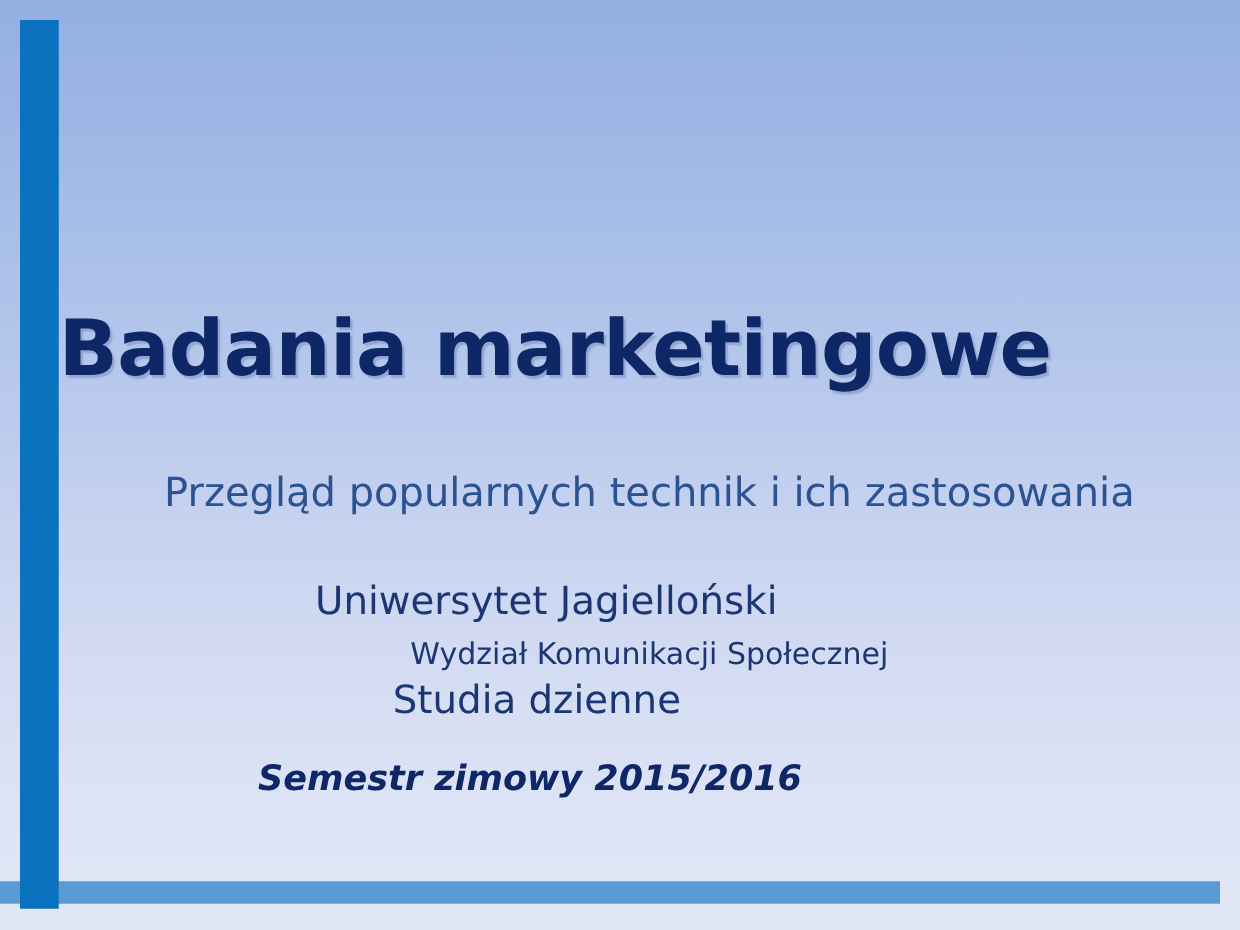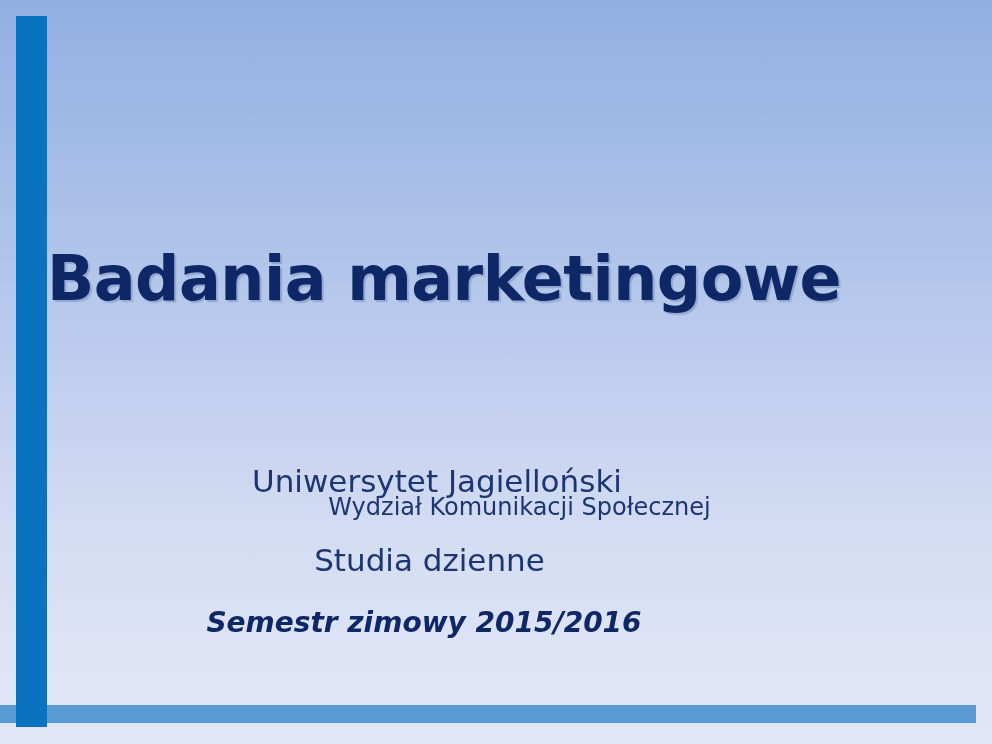--- a/index.html
+++ b/index.html
@@ -94,21 +94,21 @@
     font-size: 31px;
     font-weight: normal;
     color: #1c3673;
     line-height: 1.1;
     white-space: nowrap;
   }
 
   .org-secondary {
     position: absolute;
     left: 0;
-    top: 494px;
+    top: 510px;
     width: 945px;
     text-align: center;
     font-size: 24px;
     font-weight: normal;
     color: #1c3673;
     line-height: 1.1;
     white-space: nowrap;
   }
 
   .org-tertiary {
@@ -144,20 +144,21 @@
 <div class="slide">
 
   <div class="bar-horizontal"></div>
 
   <div class="bar-vertical"></div>
 
   <div class="content">
 
     <div class="title">Badania marketingowe</div>
 
+    <div class="subtitle">Przegląd popularnych technik i ich zastosowania</div>
 
     <div class="org-primary">Uniwersytet Jagielloński</div>
 
     <div class="org-secondary">Wydział Komunikacji Społecznej</div>
 
     <div class="org-tertiary">Studia dzienne</div>
 
     <div class="semester">Semestr zimowy 2015/2016</div>
 
   </div>

